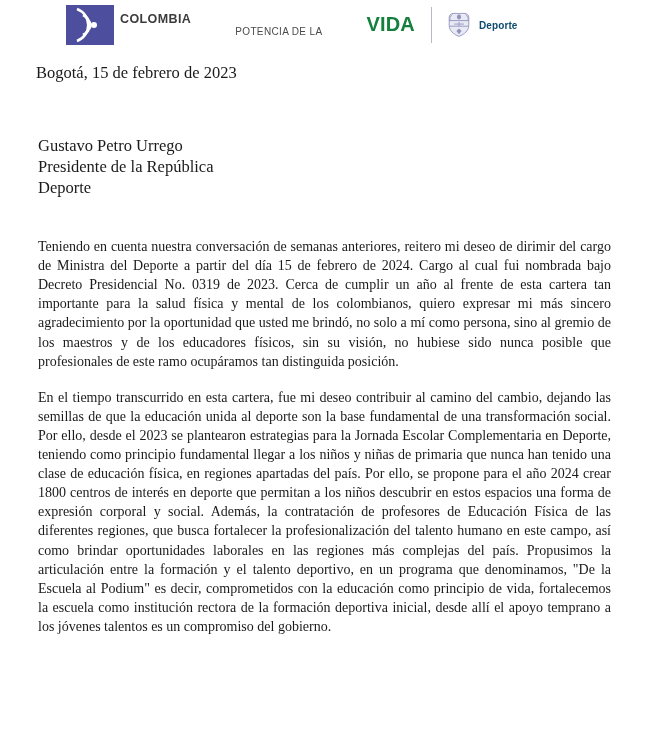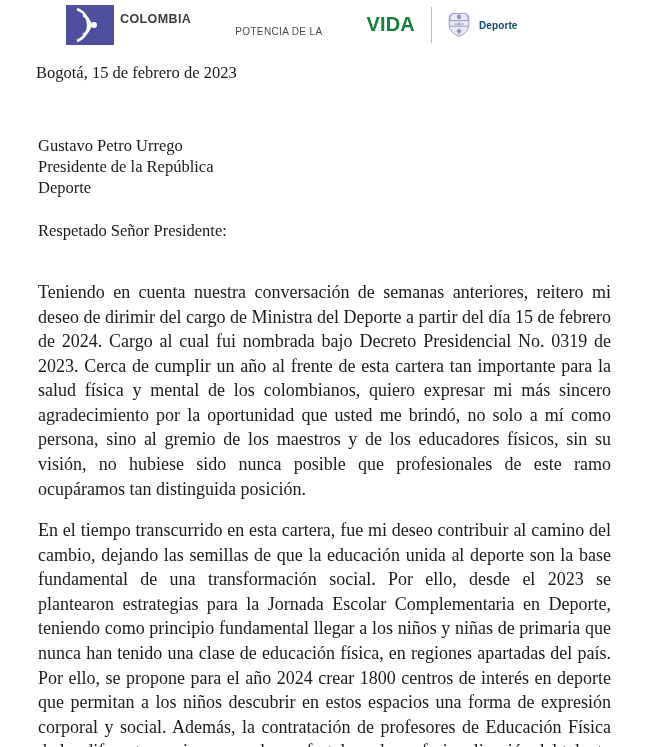--- a/index.html
+++ b/index.html
@@ -126,21 +126,21 @@
     line-height: 1.28;
   }
 
   .body-text {
     margin: 39px 38px 0 38px;
     width: 589px;
   }
   .para {
     text-align: justify;
     text-justify: inter-word;
-    font-size: 18px;
+    font-size: 14px;
     line-height: 1.365;
     margin: 0 16px 17px 0;
     hyphens: none;
   }
   .para:last-child { margin-bottom: 0; }
 </style>
 </head>
 <body>
 
 <div class="letterhead">
@@ -196,20 +196,19 @@
 <div class="letter">
 
   <div class="date-line">Bogotá, 15 de febrero de 2023</div>
 
   <div class="recipient">
     <div>Gustavo Petro Urrego</div>
     <div>Presidente de la República</div>
     <div>Deporte</div>
   </div>
 
-  <div class="salutation">Respetado Señor Presidente:</div>
 
   <div class="body-text">
     <p class="para">Teniendo en cuenta nuestra conversación de semanas anteriores, reitero mi deseo de dirimir del cargo de Ministra del Deporte a partir del día 15 de febrero de 2024. Cargo al cual fui nombrada bajo Decreto Presidencial No. 0319 de 2023. Cerca de cumplir un año al frente de esta cartera tan importante para la salud física y mental de los colombianos, quiero expresar mi más sincero agradecimiento por la oportunidad que usted me brindó, no solo a mí como persona, sino al gremio de los maestros y de los educadores físicos, sin su visión, no hubiese sido nunca posible que profesionales de este ramo ocupáramos tan distinguida posición.</p>
     <p class="para">En el tiempo transcurrido en esta cartera, fue mi deseo contribuir al camino del cambio, dejando las semillas de que la educación unida al deporte son la base fundamental de una transformación social. Por ello, desde el 2023 se plantearon estrategias para la Jornada Escolar Complementaria en Deporte, teniendo como principio fundamental llegar a los niños y niñas de primaria que nunca han tenido una clase de educación física, en regiones apartadas del país.  Por ello, se propone para el año 2024 crear 1800 centros de interés en deporte que permitan a los niños descubrir en estos espacios una forma de expresión corporal y social. Además, la contratación de profesores de Educación Física de las diferentes regiones, que busca fortalecer la profesionalización del talento humano en este campo, así como brindar oportunidades laborales en las regiones más complejas del país. Propusimos la articulación entre la formación y el talento deportivo, en un programa que denominamos, "De la Escuela al Podium" es decir, comprometidos con la educación como principio de vida, fortalecemos la escuela como institución rectora de la formación deportiva inicial, desde allí el apoyo temprano a los jóvenes talentos es un compromiso del gobierno.</p>
   </div>
 
 </div>
 
 </body></html>

